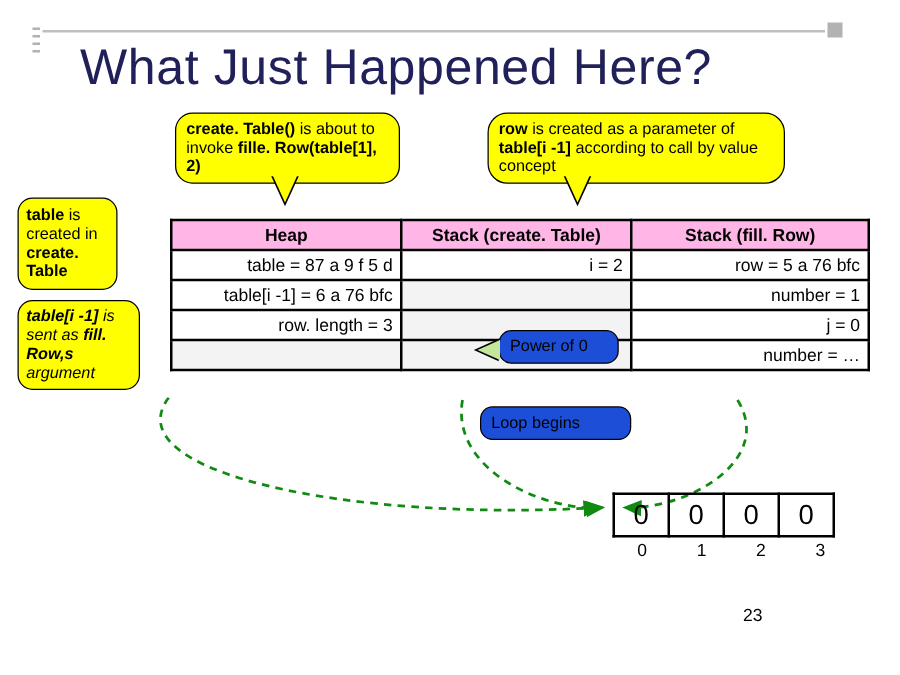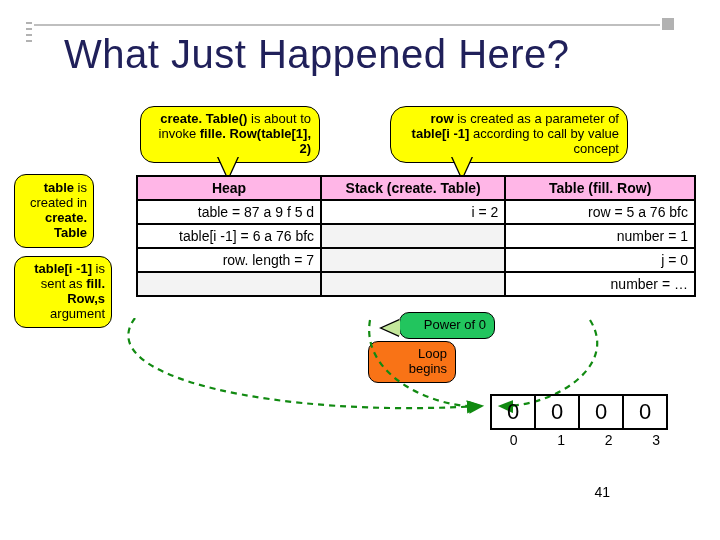--- a/index.html
+++ b/index.html
@@ -43,28 +43,27 @@
     letter-spacing: .5px;
   }
   
   .callout {
     position: absolute;
     background: #ffff00;
     border: 1.3px solid #000;
     border-radius: 14px;
     padding: 5px 8px;
     font-size: 13px;
-    text-align: right;
+    text-align: left;
     line-height: 1.15;
-    margin-top: 16px;
   }
   .callout b { font-weight: 700; }
   
   .cb-left1 { top: 158px; left: 14px; width: 80px; border-radius: 12px; padding:6px 6px; }
-  .cb-left2 { top: 240px; left: 14px; width: 98px; border-radius: 12px; padding:5px 6px; }
+  .cb-left2 { top: 240px; left: 14px; width: 98px; border-radius: 12px; padding:5px 6px;font-style:italic; }
   
   .cb-top1 { top: 90px; left: 140px; width: 180px; }
   .cb-top2 { top: 90px; left: 390px; width: 238px; border-radius: 16px; }
   .tail {
     position:absolute;
     width:0; height:0;
     border-left: 10px solid transparent;
     border-right: 10px solid transparent;
     border-top: 22px solid #ffff00;
   }
@@ -73,24 +72,24 @@
     width:0; height:0;
     border-left: 11px solid transparent;
     border-right: 11px solid transparent;
     border-top: 24px solid #000;
   }
   .cb-top1 .tail-border { left: 76px; top: 50px; }
   .cb-top1 .tail        { left: 77px; top: 49px; }
   .cb-top2 .tail-border { left: 60px; top: 50px; }
   .cb-top2 .tail        { left: 61px; top: 49px; }
   
-  .cb-mid1 { top: 296px; left: 399px; width: 96px; font-size:13px; background:#22c55e; border-radius:10px;}
+  .cb-mid1 { top: 264px; left: 399px; width: 96px; font-size:13px; background:#1d4ed8; border-radius:10px;}
   .cb-mid1 .tail-border { left:-21px; top:6px; border-top:9px solid transparent; border-bottom:9px solid transparent; border-right:20px solid #000; border-left:none;}
   .cb-mid1 .tail        { left:-18px; top:7px; border-top:8px solid transparent; border-bottom:8px solid transparent; border-right:18px solid #c4e79b; border-left:none;}
-  .cb-mid2 { top: 325px; left: 368px; width: 88px; font-size:13px; background:#f97316; border-radius:10px;}
+  .cb-mid2 { top: 325px; left: 384px; width: 121px; font-size:13px; background:#1d4ed8; border-radius:10px;}
   
   .cb-bot  { top: 426px; left: 270px; width: 195px; }
   .cb-bot .tail-border { right:-23px; top:8px; border-top:9px solid transparent; border-bottom:9px solid transparent; border-left:22px solid #000; border-right:none;}
   .cb-bot .tail        { right:-20px; top:9px; border-top:8px solid transparent; border-bottom:8px solid transparent; border-left:20px solid #ffff00; border-right:none;}
 
   
   .memtable {
     position: absolute;
     top: 175px; left: 136px;
     border-collapse: collapse;
@@ -178,34 +177,34 @@
   <table class="memtable">
     <colgroup>
         <col class="c1">
         <col class="c2">
         <col class="c3">
       </colgroup>
     <tbody>
         <tr>
       <th>Heap</th>
       <th>Stack (create. Table)</th>
-      <th>Table (fill. Row)</th>
+      <th>Stack (fill. Row)</th>
     </tr>
     <tr>
       <td>table = 87 a 9 f 5 d</td>
       <td>i = 2</td>
       <td>row = 5 a 76 bfc</td>
     </tr>
     <tr>
       <td>table[i -1] = 6 a 76 bfc</td>
       <td class="shade"></td>
       <td>number = 1</td>
     </tr>
     <tr>
-      <td>row. length = 7</td>
+      <td>row. length = 3</td>
       <td class="shade"></td>
       <td>j = 0</td>
     </tr>
     <tr>
       <td class="shade"></td>
       <td class="shade"></td>
       <td>number = …</td>
     </tr>
   </tbody>
     </table>
@@ -237,14 +236,14 @@
     </tr>
   </tbody>
     </table>
   <div class="indices">
     <span>0</span>
     <span>1</span>
     <span>2</span>
     <span>3</span>
   </div>
 
-  <div class="pagenum">41</div>
+  <div class="pagenum">23</div>
 </div>
 
 </body></html>

